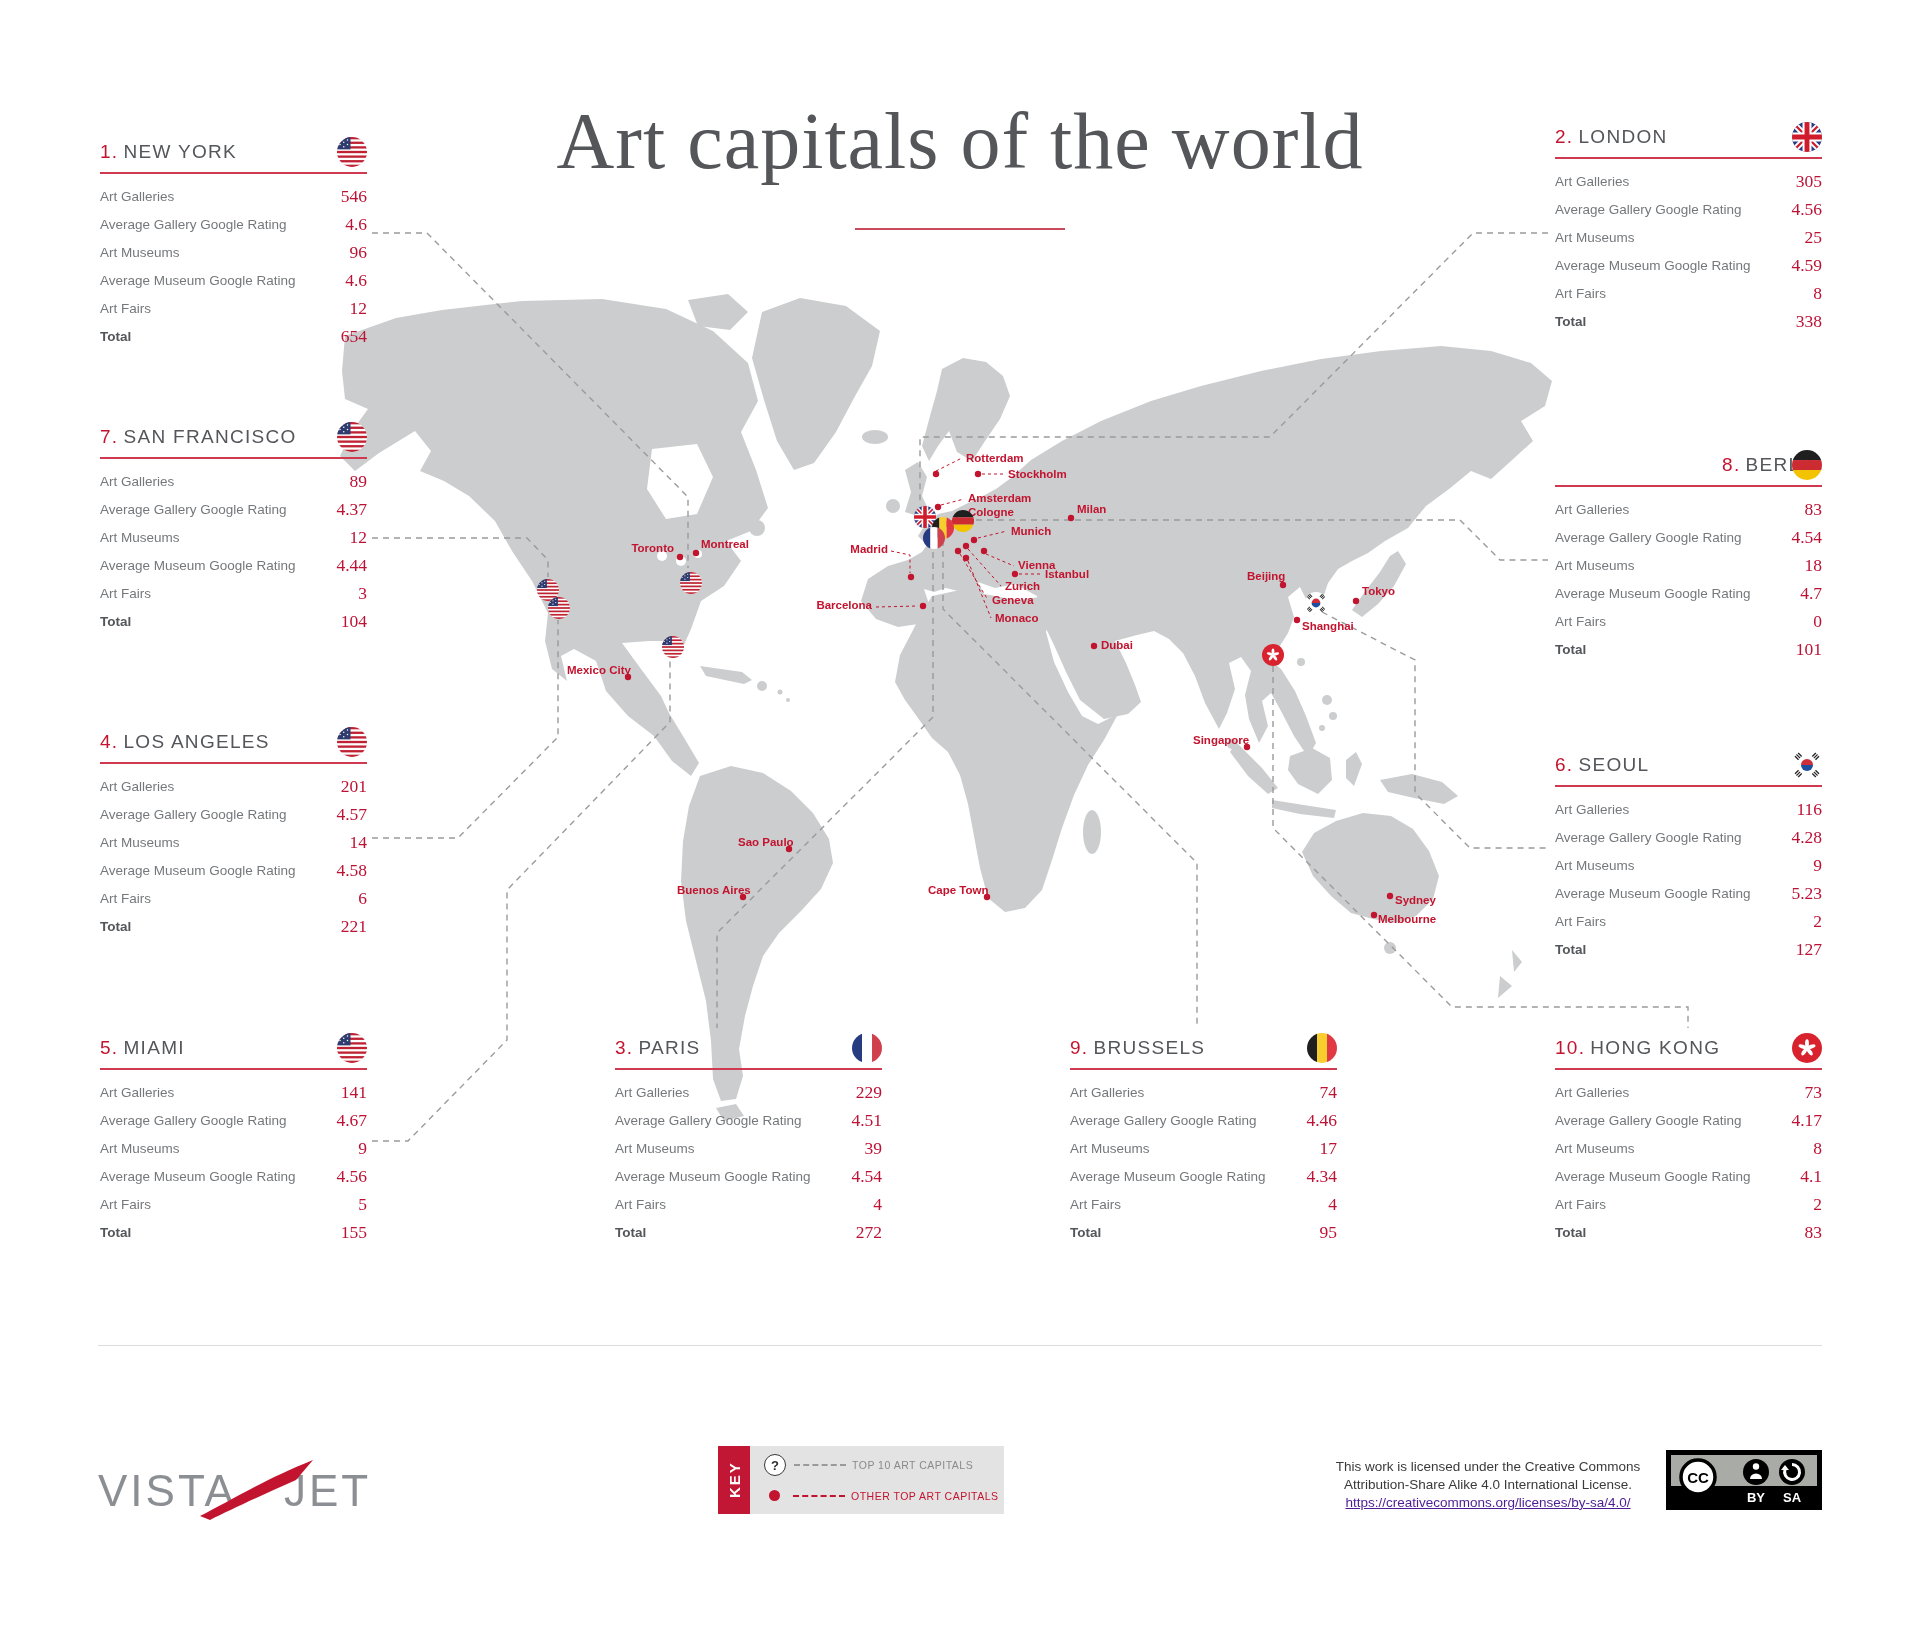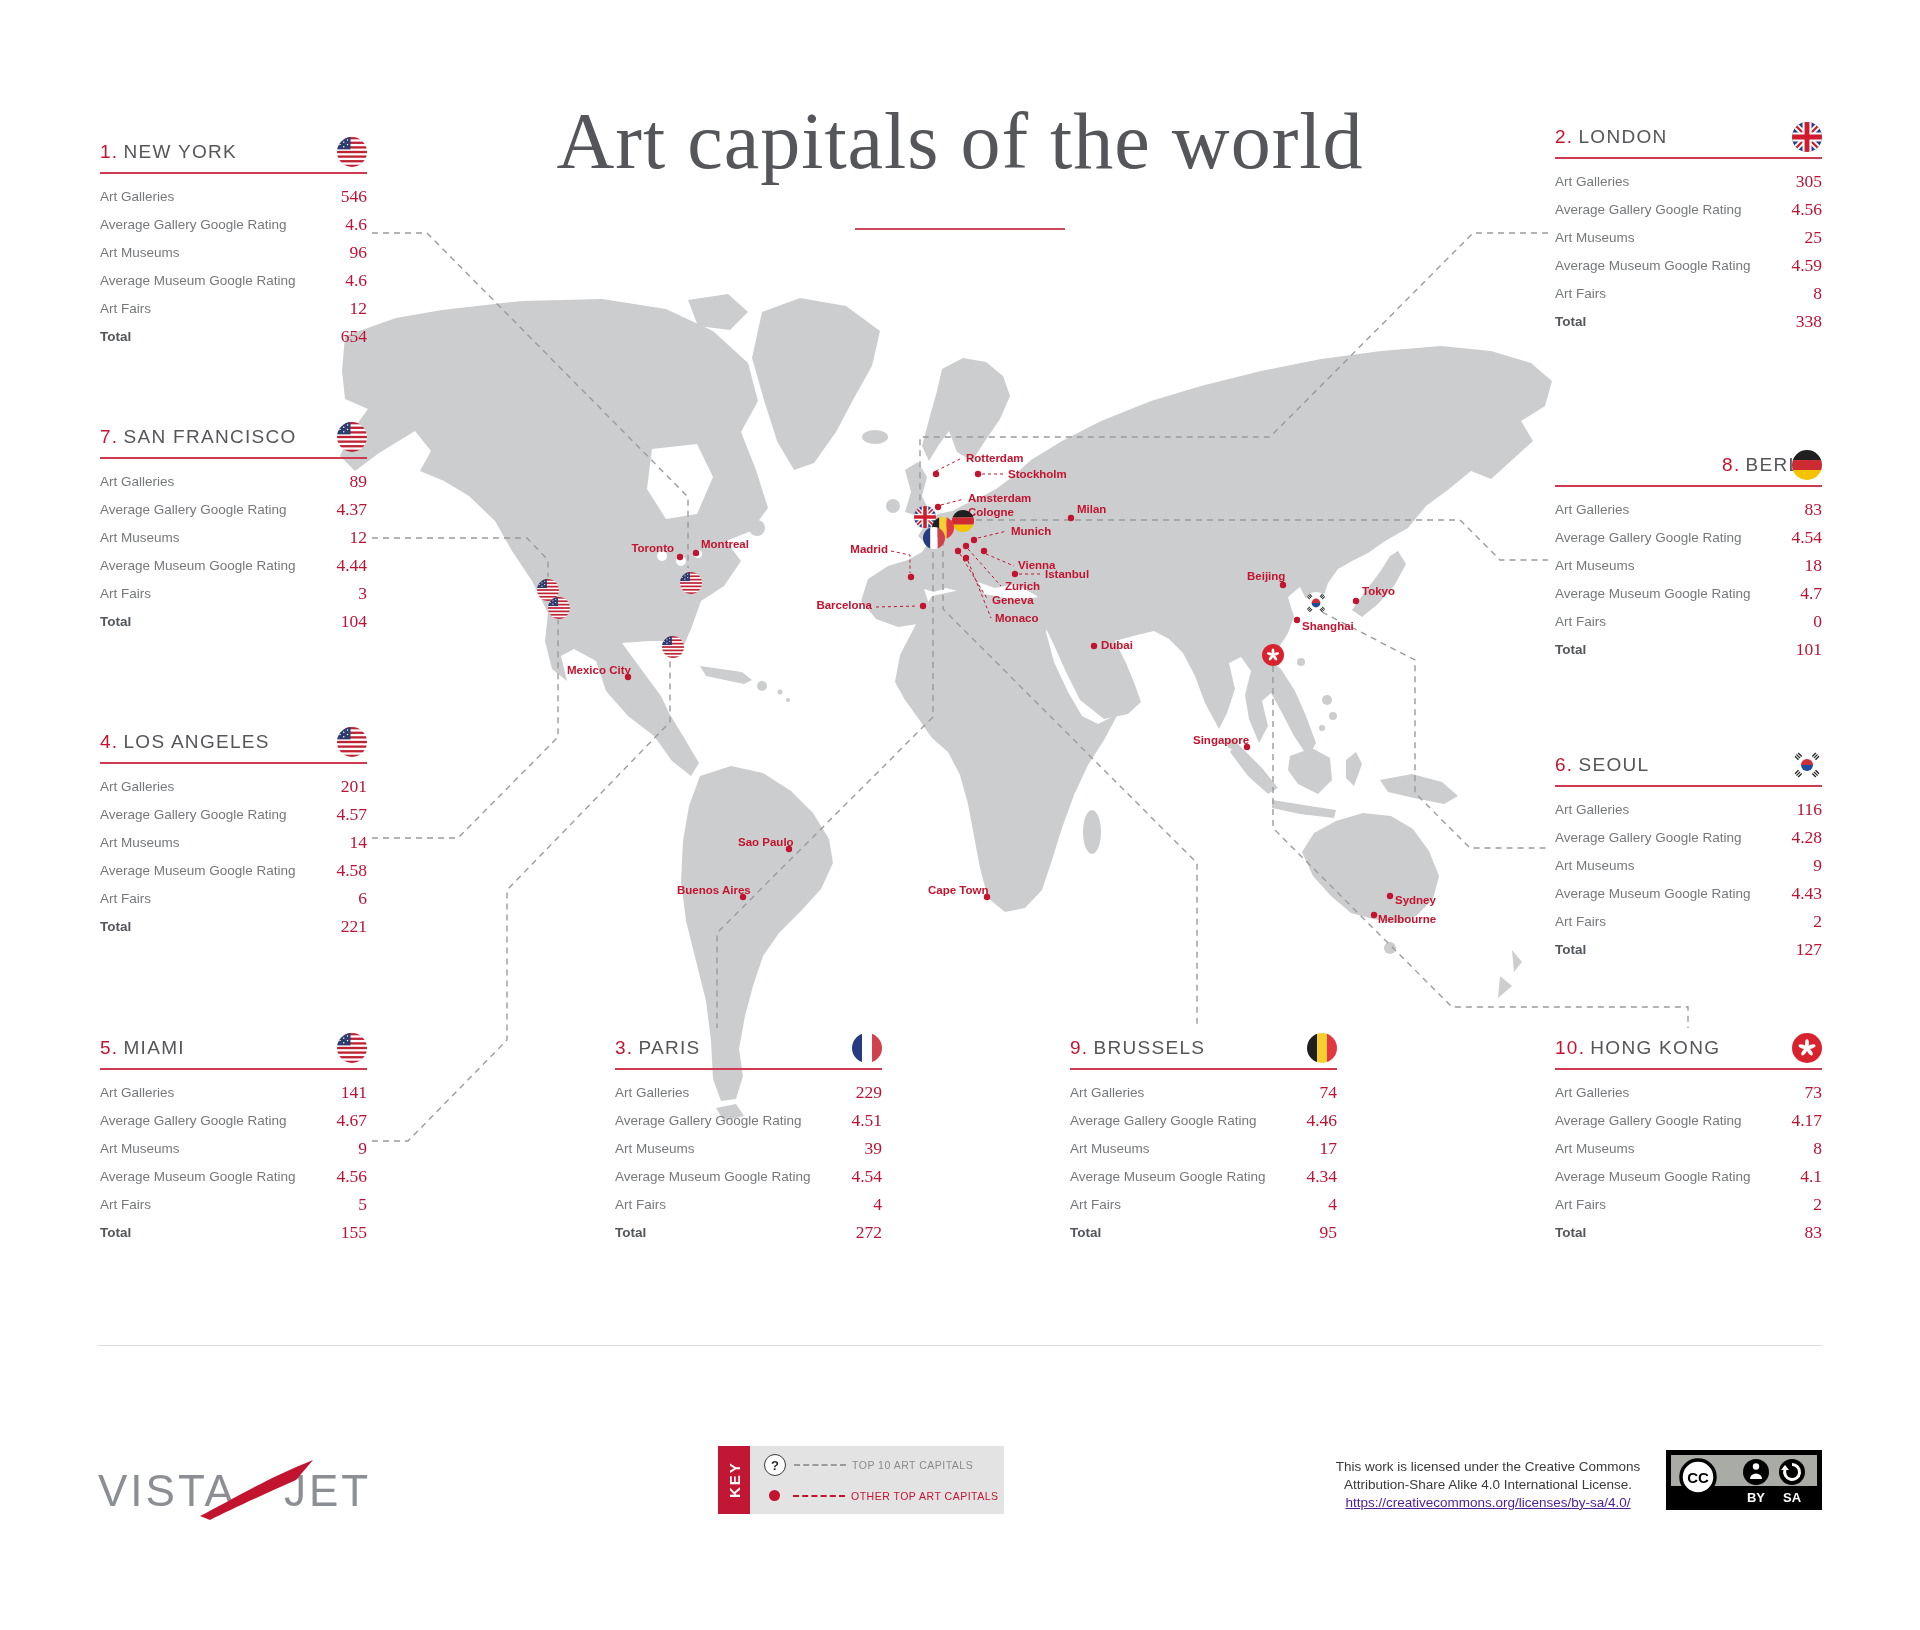--- a/index.html
+++ b/index.html
@@ -592,21 +592,21 @@
         <div class="row">
       <span class="lbl">Average Gallery Google Rating</span>
       <span class="val">4.28</span>
         </div>
         <div class="row">
       <span class="lbl">Art Museums</span>
       <span class="val">9</span>
         </div>
         <div class="row">
       <span class="lbl">Average Museum Google Rating</span>
-      <span class="val">4.43</span>
+      <span class="val">5.23</span>
         </div>
         <div class="row">
       <span class="lbl">Art Fairs</span>
       <span class="val">2</span>
         </div>
     <div class="row total">
       <span class="lbl">Total</span>
       <span class="val">127</span>
         </div>
       </div>

